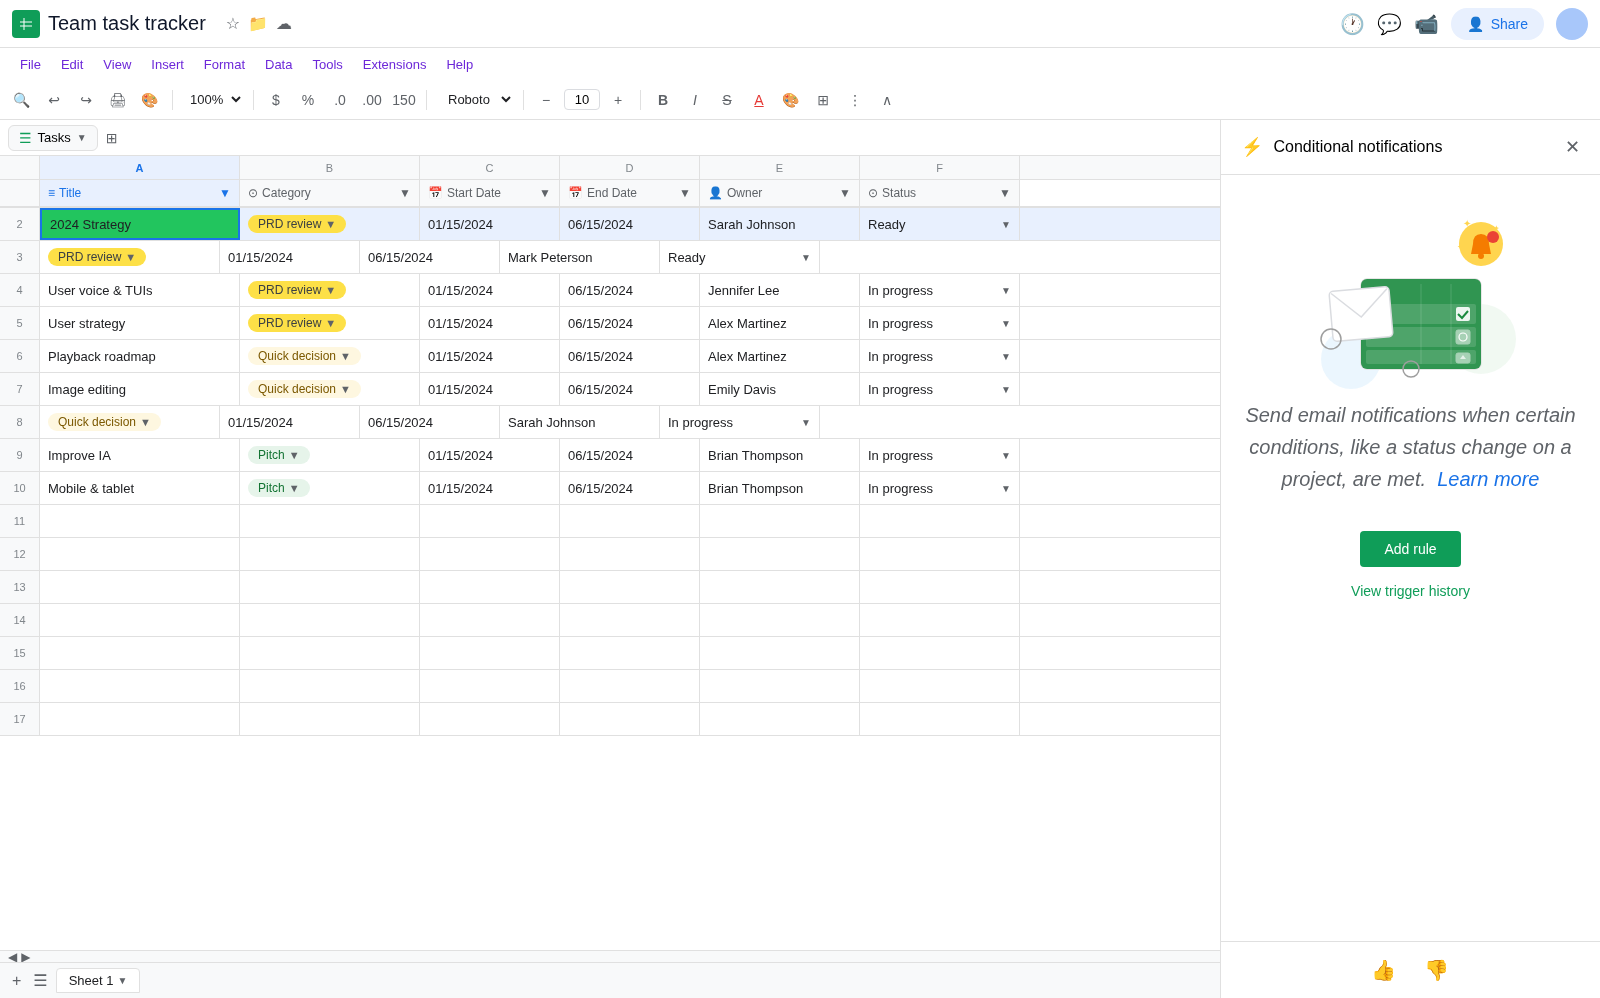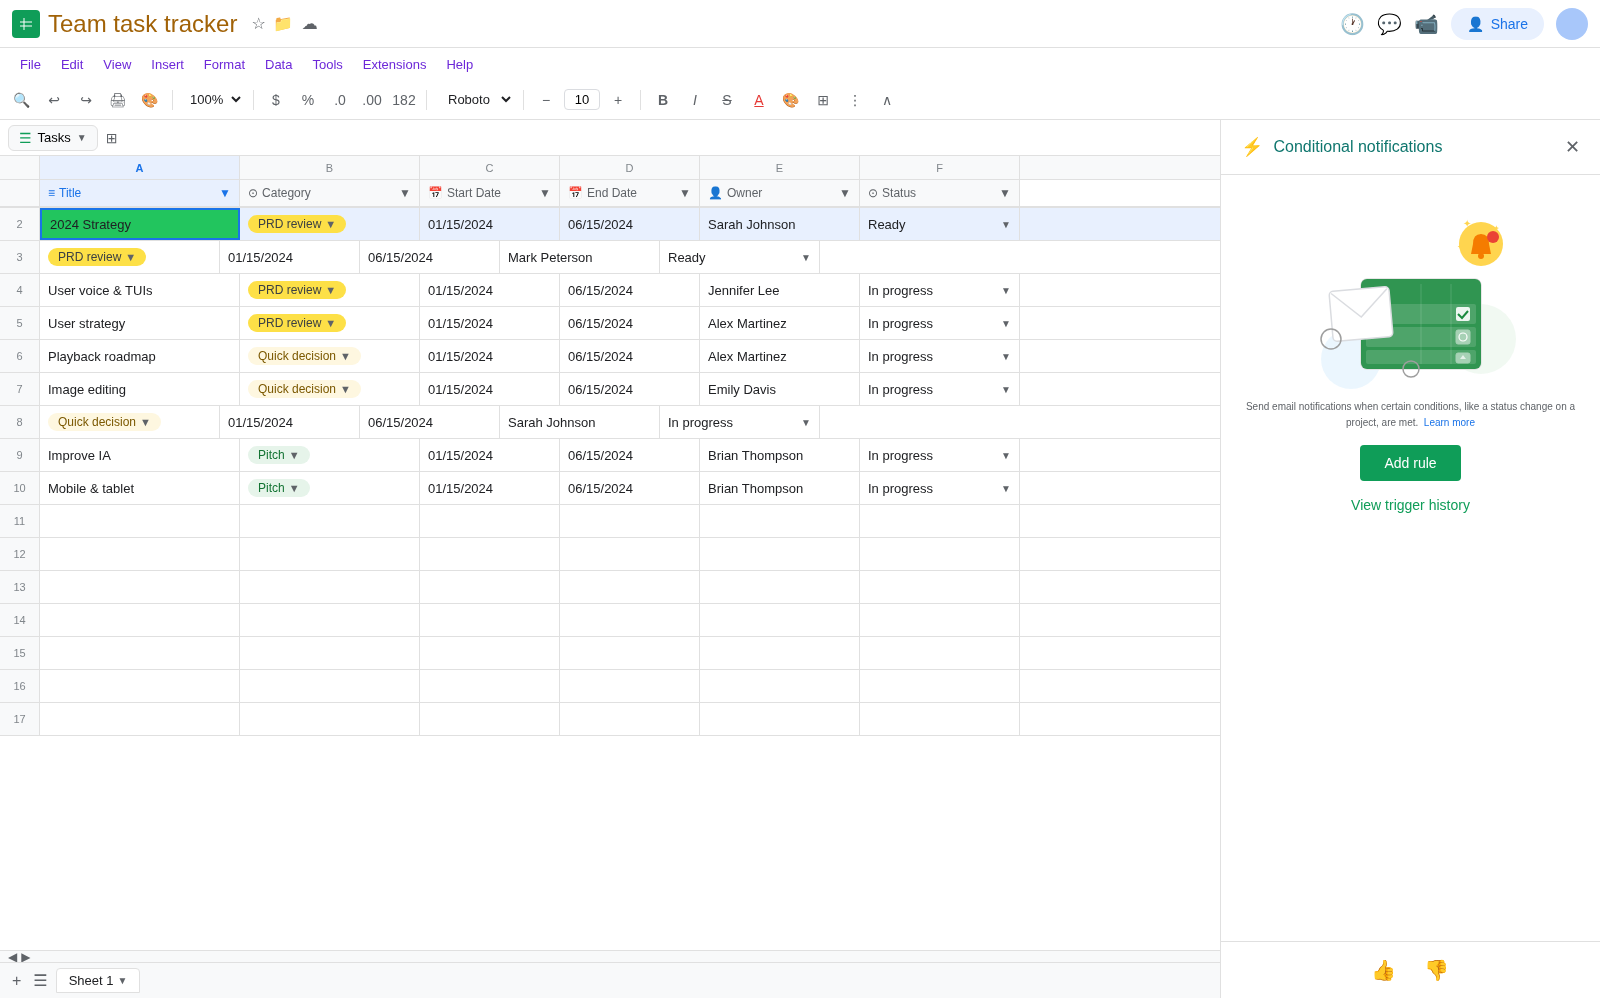--- a/index.html
+++ b/index.html
@@ -8,21 +8,21 @@
     
     .title-bar {
       display: flex; align-items: center; padding: 6px 12px; height: 48px;
       background: #fff; border-bottom: 1px solid #e0e0e0;
     }
     .app-icon {
       width: 28px; height: 28px; background: #0f9d58; border-radius: 4px;
       display: flex; align-items: center; justify-content: center; margin-right: 8px; flex-shrink: 0;
     }
     .app-icon svg { width: 16px; height: 16px; }
-    .doc-title { font-size: 24px; color: #a16207; font-weight: 400; margin-right: 14px; }
+    .doc-title { font-size: 20px; color: #0f172a; font-weight: 400; margin-right: 20px; }
     .title-icons { display: flex; gap: 8px; align-items: center; color: #5f6368; }
     .title-icons span { cursor: pointer; font-size: 16px; }
     .spacer { flex: 1; }
     .top-right { display: flex; align-items: center; gap: 12px; }
     .share-btn {
       background: #e8f0fe; color: #1a73e8; border: none; border-radius: 20px;
       padding: 8px 16px; font-size: 14px; cursor: pointer; display: flex; align-items: center; gap: 6px; font-weight: 500;
     }
     .avatar { width: 32px; height: 32px; border-radius: 50%; background: #a8c7fa; overflow: hidden; cursor: pointer; }
 
@@ -140,27 +140,27 @@
     
     .side-panel {
       width: 380px; min-width: 380px; border-left: 1px solid #e0e0e0;
       display: flex; flex-direction: column; background: #fff;
     }
     .side-panel-header {
       display: flex; align-items: center; padding: 16px 20px;
       border-bottom: 1px solid #e0e0e0;
     }
     .side-panel-icon { color: #1a73e8; font-size: 18px; margin-right: 10px; }
-    .side-panel-title { font-size: 16px; font-weight: 500; color: #0f766e; flex: 1; }
+    .side-panel-title { font-size: 16px; font-weight: 500; color: #000000; flex: 1; }
     .side-panel-close { cursor: pointer; color: #5f6368; font-size: 18px; }
 
     .side-panel-content { flex: 1; padding: 24px 20px; display: flex; flex-direction: column; align-items: center; }
 
     .promo-heading { font-size: 20px; font-weight: 500; color: #202124; text-align: center; margin-bottom: 12px; line-height: 1.4; }
-    .promo-text { font-size: 10px; color: #5f6368; text-align: center; line-height: 1.6; margin-bottom: 14px; }
+    .promo-text { font-size: 20px; color: #5f6368; text-align: center; line-height: 1.6; margin-bottom: 36px; font-style: italic; }
     .learn-more { color: #1a73e8; text-decoration: none; }
     .add-rule-btn {
       background: #0f9d58; color: #fff; border: none; border-radius: 4px;
       padding: 10px 24px; font-size: 14px; cursor: pointer; font-weight: 500;
       margin-bottom: 16px; width: auto;
     }
     .view-trigger { color: #0f9d58; font-size: 14px; cursor: pointer; text-decoration: none; font-weight: 500; }
 
     .side-panel-footer {
       padding: 12px 20px; border-top: 1px solid #e0e0e0;
@@ -250,21 +250,21 @@
   <button class="toolbar-btn">🎨</button>
   <div class="toolbar-divider"></div>
   <select class="zoom-select">
     <option>100%</option>
   </select>
   <div class="toolbar-divider"></div>
   <button class="toolbar-btn">$</button>
   <button class="toolbar-btn">%</button>
   <button class="toolbar-btn">.0</button>
   <button class="toolbar-btn">.00</button>
-  <button class="toolbar-btn">182</button>
+  <button class="toolbar-btn">150</button>
   <div class="toolbar-divider"></div>
   <select class="font-family-select">
     <option>Roboto</option>
   </select>
   <div class="toolbar-divider"></div>
   <button class="toolbar-btn">−</button>
   <input class="font-size-display" type="text" value="10" style="">
   <button class="toolbar-btn">+</button>
   <div class="toolbar-divider"></div>
   <button class="toolbar-btn" style="font-weight:700;">B</button>

